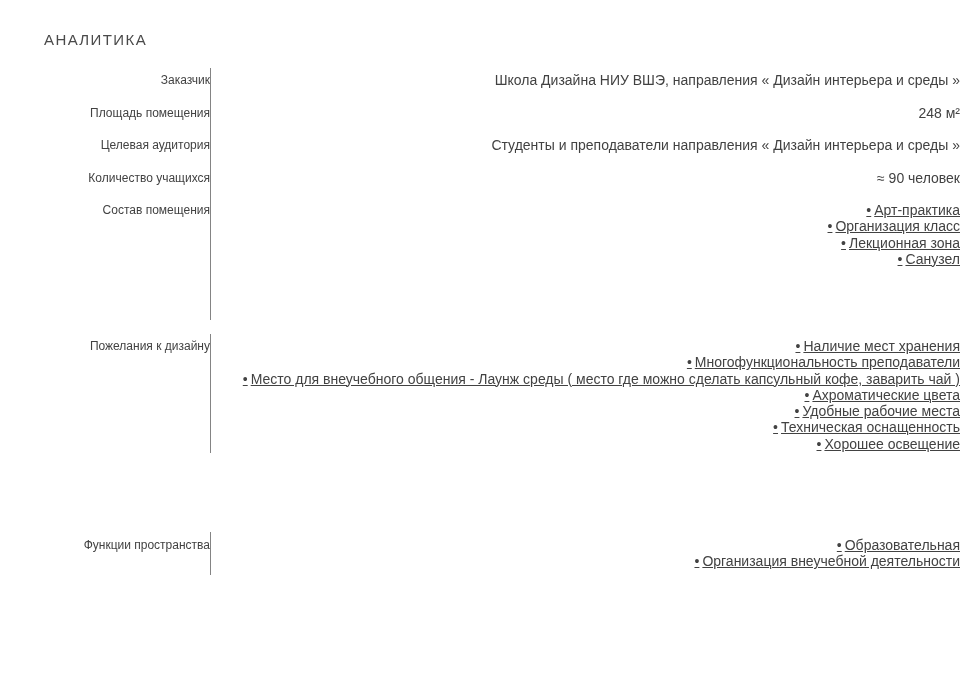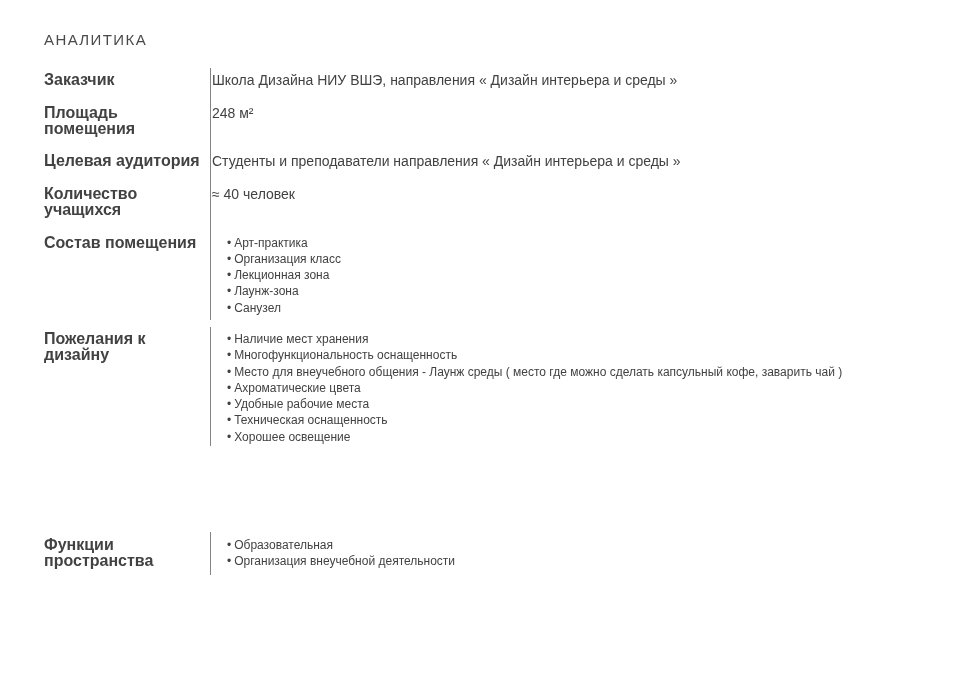--- a/index.html
+++ b/index.html
@@ -15,20 +15,21 @@
     height: 675px;
     background: var(--bg-color);
     font-family: "Liberation Sans", sans-serif;
   }
   .page {
     position: relative;
     width: 960px;
     height: 675px;
     background: var(--bg-color);
     overflow: hidden;
+    text-align: right;
   }
   .title {
     position: absolute;
     left: 44px;
     top: 31px;
     font-size: 15px;
     font-weight: 400;
     letter-spacing: 1.4px;
     color: var(--title-color);
   }
@@ -43,40 +44,40 @@
     width: 1px;
     background: var(--divider-color);
   }
   .row {
     display: grid;
     grid-template-columns: 166px 1fr;
     margin-bottom: 16.25px;
   }
   .row:last-child { margin-bottom: 0; }
   .label {
-    font-size: 16px;
+    font-size: 12px;
     line-height: 16.25px;
     color: var(--text-color);
-    font-weight: bold;
   }
   .value {
     font-size: 14px;
     line-height: 16.25px;
     color: var(--text-color);
     padding-left: 2px;
   }
   ul.list {
     margin: 0;
     padding: 0 0 0 17px;
     list-style: none;
   }
   ul.list li {
-    font-size: 12px;
+    font-size: 14px;
     line-height: 16.25px;
     color: var(--text-color);
+    text-decoration: underline;
   }
   ul.list li::before {
     content: "\2022";
     margin-right: 3px;
   }
 </style>
 </head>
 <body>
 
 <div class="page">
@@ -91,40 +92,39 @@
         <div class="row">
           <div class="label">Площадь помещения</div>
           <div class="value">248 м²</div>
         </div>
         <div class="row">
           <div class="label">Целевая аудитория</div>
           <div class="value">Студенты и преподаватели направления « Дизайн интерьера и среды »</div>
         </div>
         <div class="row">
           <div class="label">Количество учащихся</div>
-          <div class="value">≈ 40 человек</div>
+          <div class="value">≈ 90 человек</div>
         </div>
         <div class="row">
           <div class="label">Состав помещения</div>
           <ul class="list">
             <li>Арт-практика</li>
             <li>Организация класс</li>
             <li>Лекционная зона</li>
-            <li>Лаунж-зона</li>
             <li>Санузел</li>
           </ul>
         </div>
       </section>
-      <section class="section" style="top: 331px;">
+      <section class="section" style="top: 338px;">
         <div class="divider" style="top: -4px; height: 119px;"></div>
         <div class="row">
           <div class="label">Пожелания к дизайну</div>
           <ul class="list">
             <li>Наличие мест хранения</li>
-            <li>Многофункциональность оснащенность</li>
+            <li>Многофункциональность преподаватели</li>
             <li>Место для внеучебного общения - Лаунж среды ( место где можно сделать капсульный кофе, заварить чай )</li>
             <li>Ахроматические цвета</li>
             <li>Удобные рабочие места</li>
             <li>Техническая оснащенность</li>
             <li>Хорошее освещение</li>
           </ul>
         </div>
       </section>
       <section class="section" style="top: 537px;">
         <div class="divider" style="top: -5px; height: 43px;"></div>

